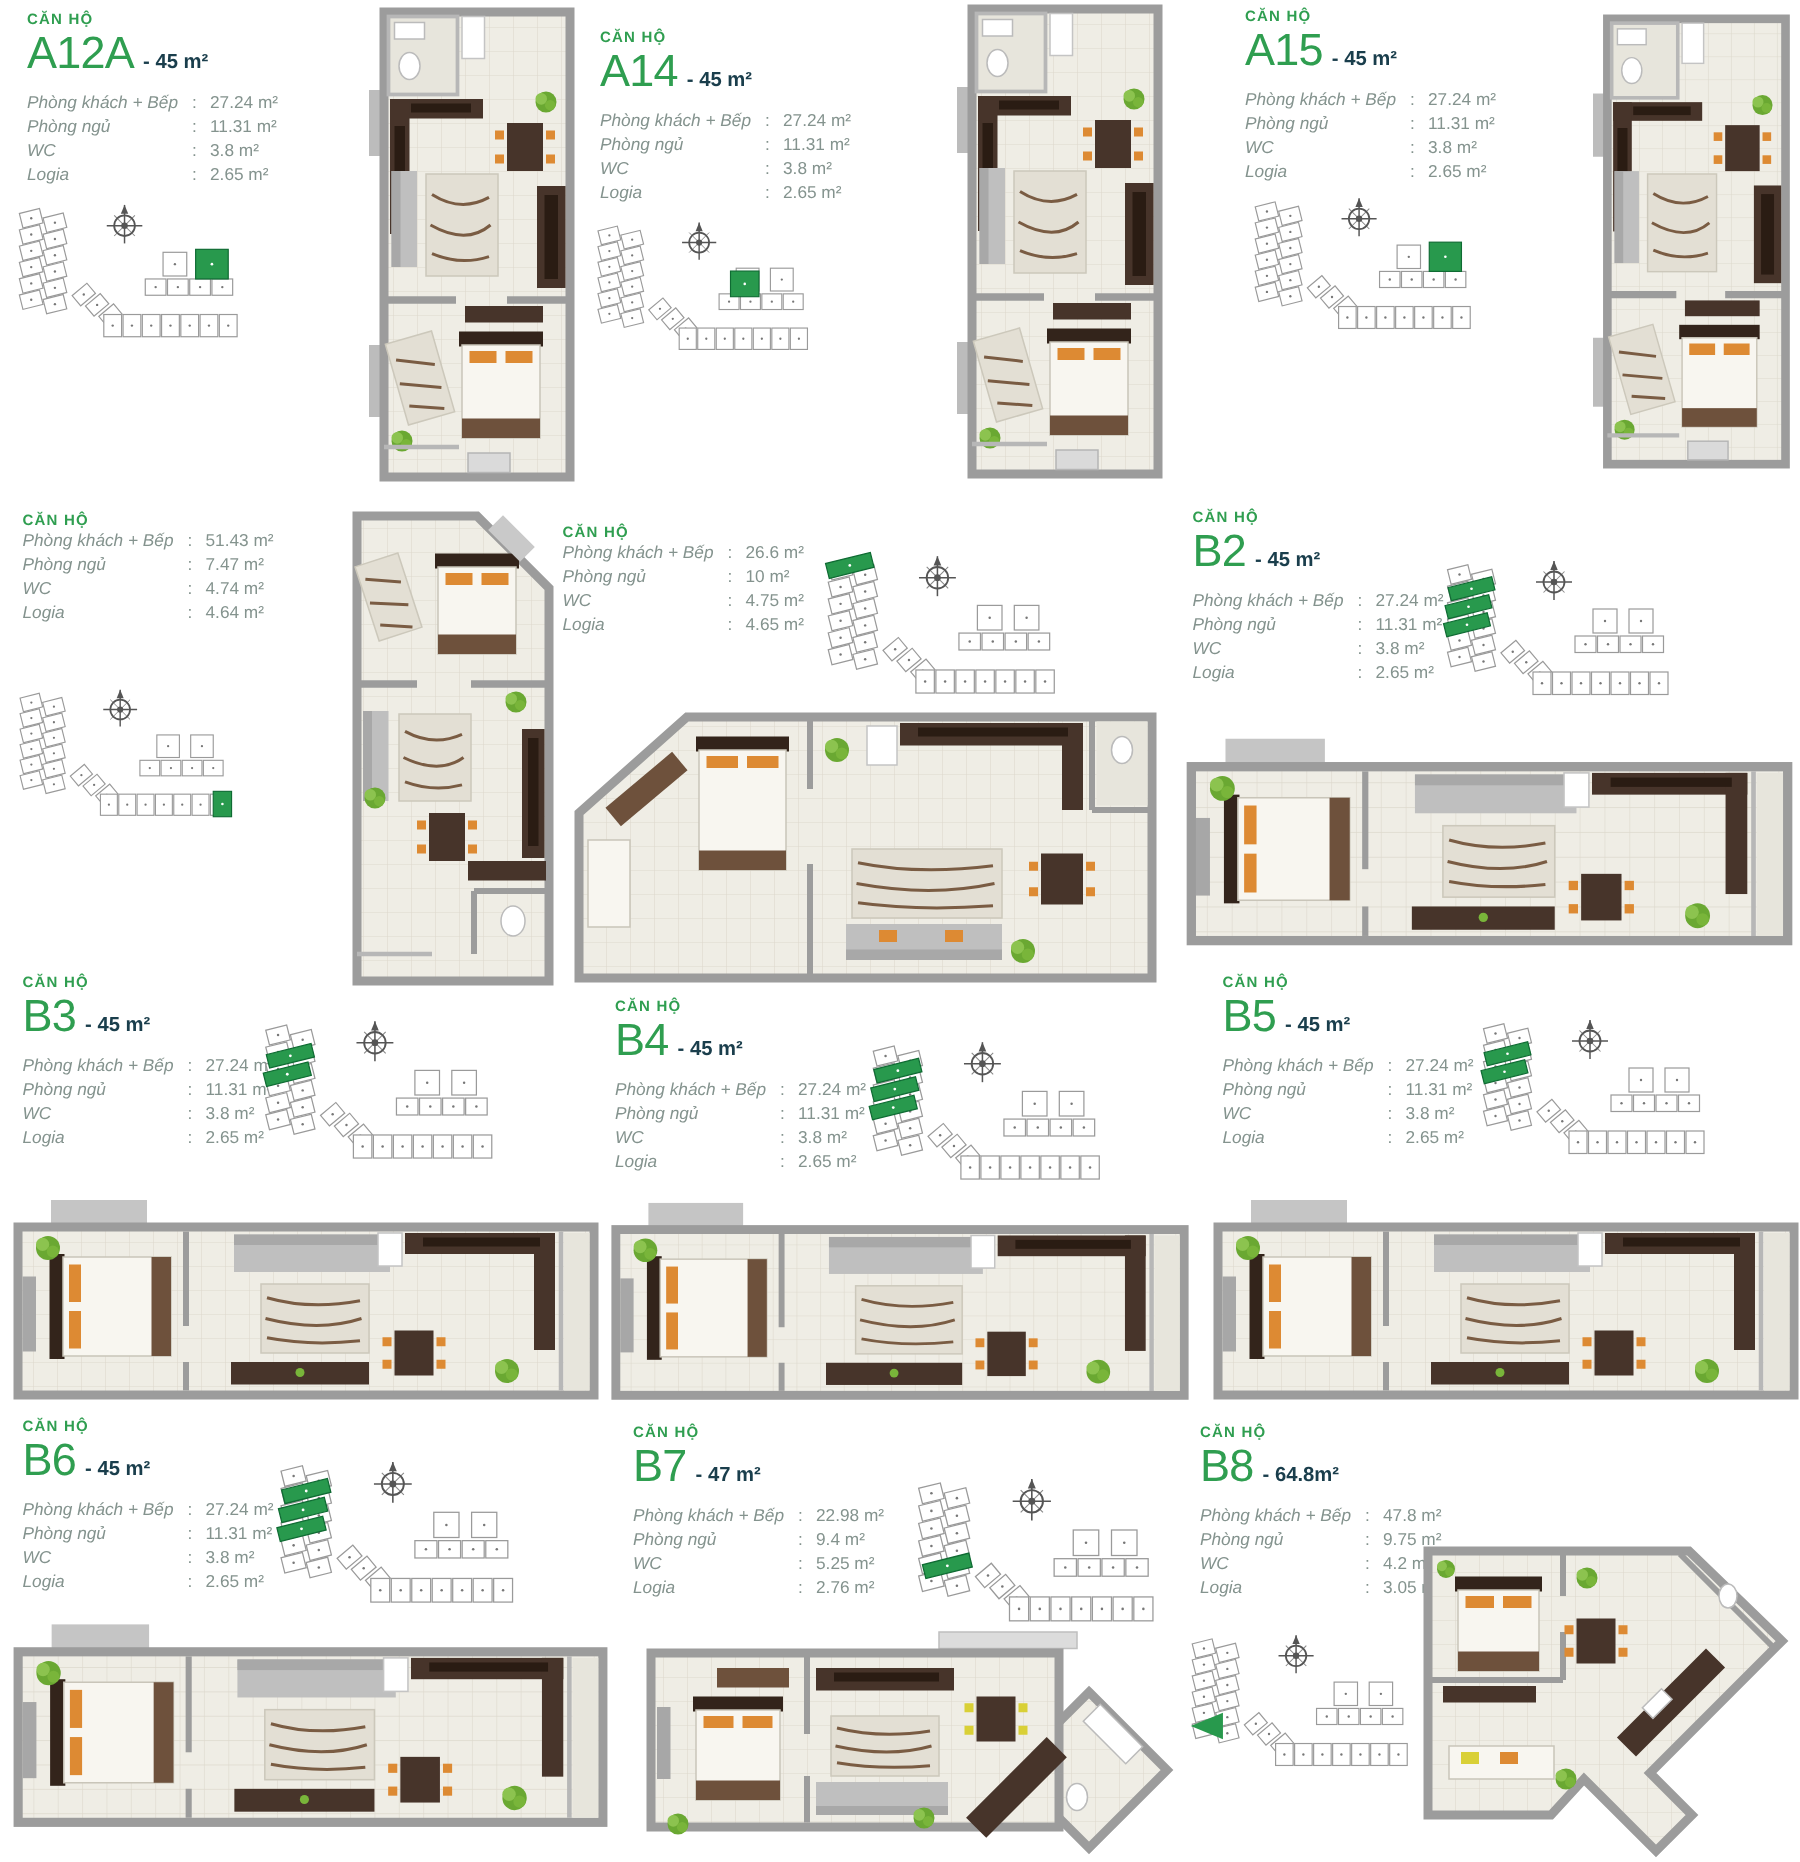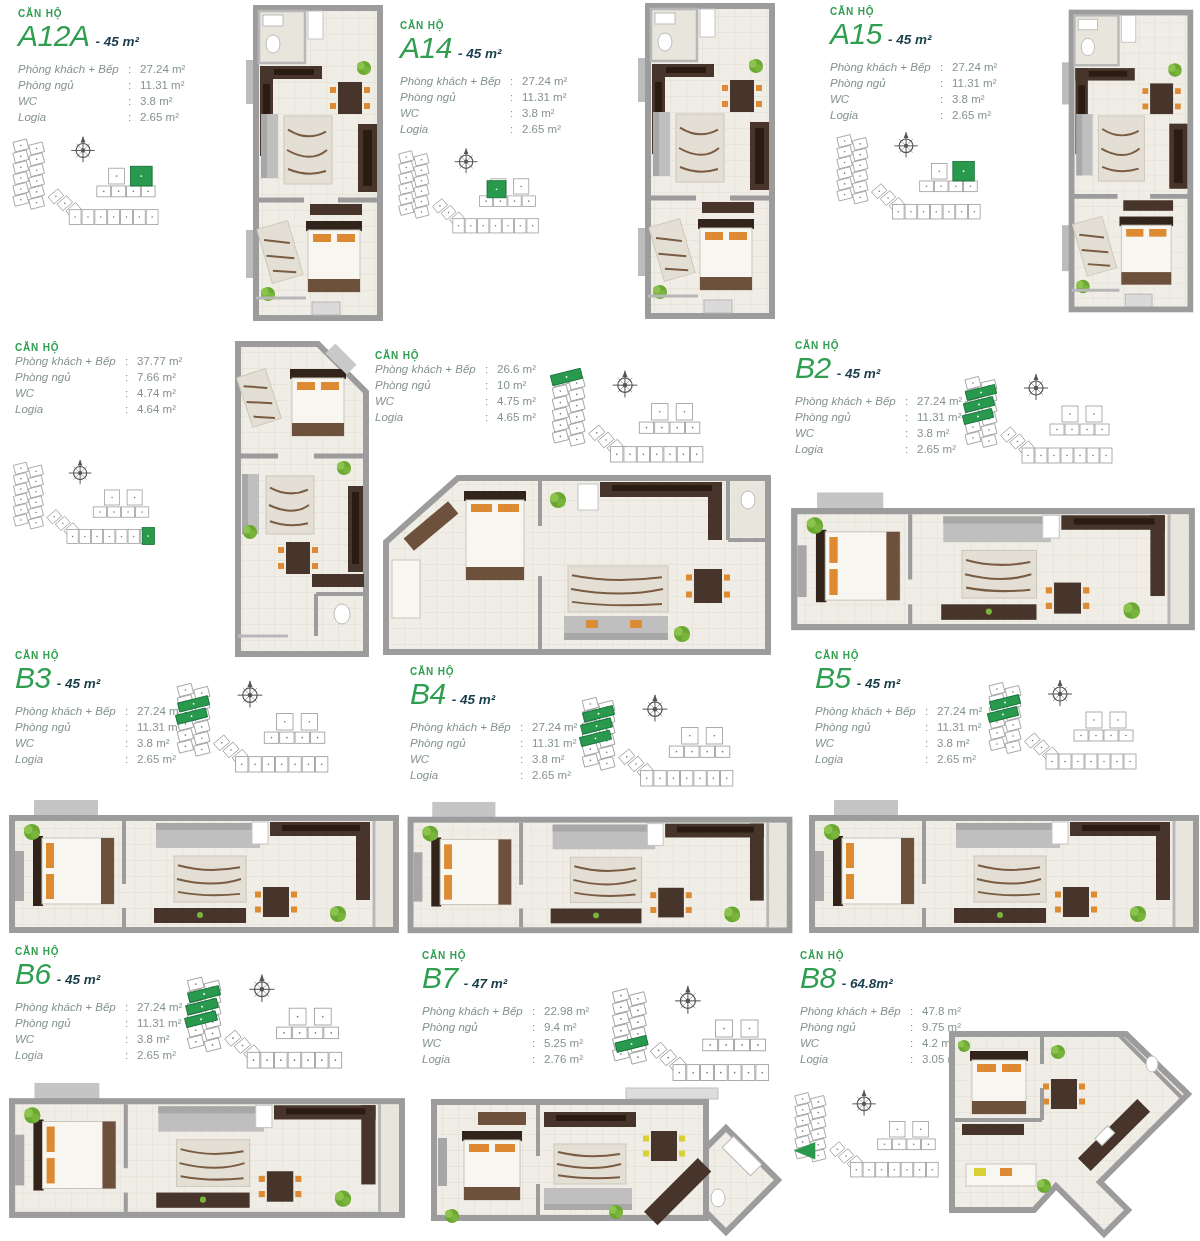--- a/index.html
+++ b/index.html
@@ -2,21 +2,21 @@
 <html><head>
 <meta charset="utf-8">
 <style>
   * { margin:0; padding:0; box-sizing:border-box; }
   html,body { background:#ffffff; }
   body { width:1200px; height:1241px; font-family:"Liberation Sans", sans-serif; position:relative; overflow:hidden; }
   .page { position:relative; width:951px; height:1241px; background:#ffffff; }
   .card { position:absolute; inset:0; }
   .info { position:absolute; }
   .prefix { font-size:10px; font-weight:700; color:#2f9e50; letter-spacing:.8px; }
-  .title { display:flex; align-items:baseline; gap:6px; margin:1px 0 9px 0;font-style:italic; }
+  .title { display:flex; align-items:baseline; gap:6px; margin:1px 0 9px 0; }
   .uname { font-size:30px; line-height:1.05; color:#2f9e50; font-weight:400; letter-spacing:-.5px; }
   .uarea { font-size:13.5px; font-weight:700; color:#1a3e4c; }
   .specs { }
   .srow { display:flex; font-size:11.5px; color:#84938e; line-height:16px; }
   .sl { width:110px;font-style:italic; }
   .sc { width:12px; }
   .sv { flex:1; }
   svg.locator, svg.plan { position:absolute; overflow:visible; }
 
   
@@ -472,26 +472,26 @@
       </svg>
   </section>
 
   <section class="card c-a16">
     <div class="info">
       <div class="prefix">CĂN HỘ</div>
       <div class="specs">
         <div class="srow">
             <span class="sl">Phòng khách + Bếp</span>
             <span class="sc">:</span>
-            <span class="sv">37.77 m²</span>
+            <span class="sv">51.43 m²</span>
           </div>
         <div class="srow">
             <span class="sl">Phòng ngủ</span>
             <span class="sc">:</span>
-            <span class="sv">7.66 m²</span>
+            <span class="sv">7.47 m²</span>
           </div>
         <div class="srow">
             <span class="sl">WC</span>
             <span class="sc">:</span>
             <span class="sv">4.74 m²</span>
           </div>
         <div class="srow">
             <span class="sl">Logia</span>
             <span class="sc">:</span>
             <span class="sv">4.64 m²</span>

